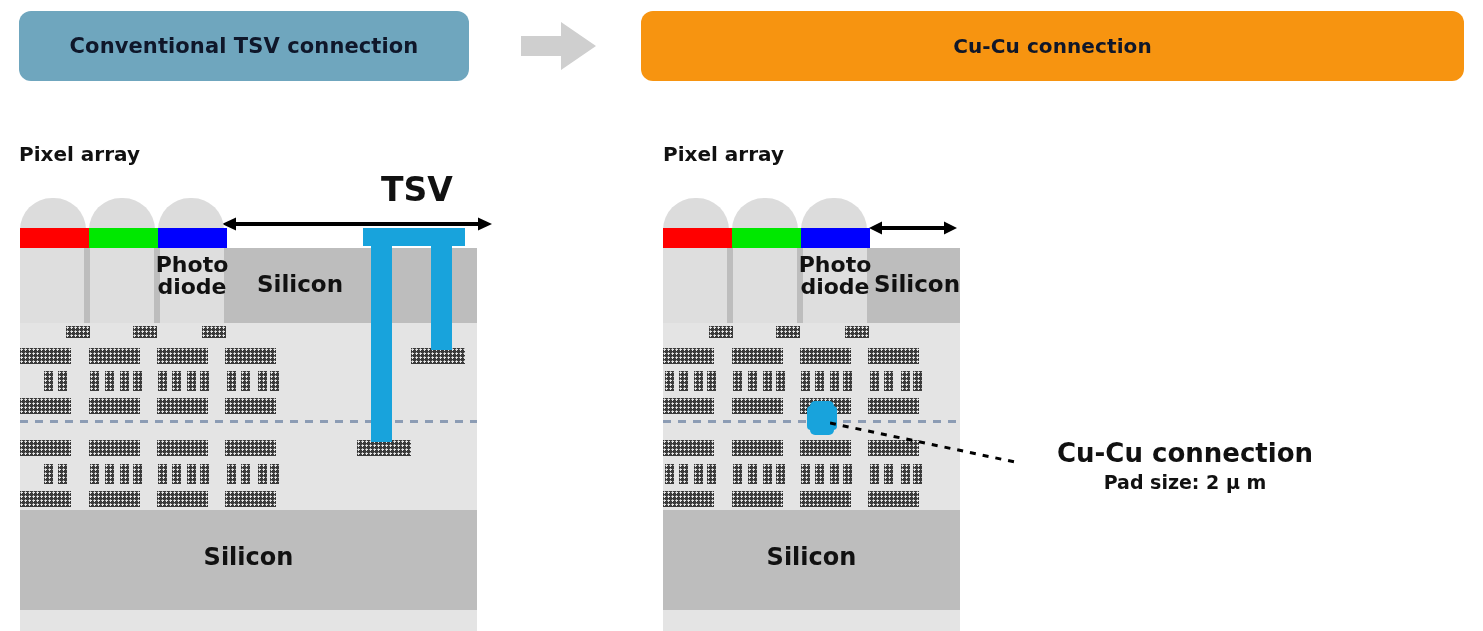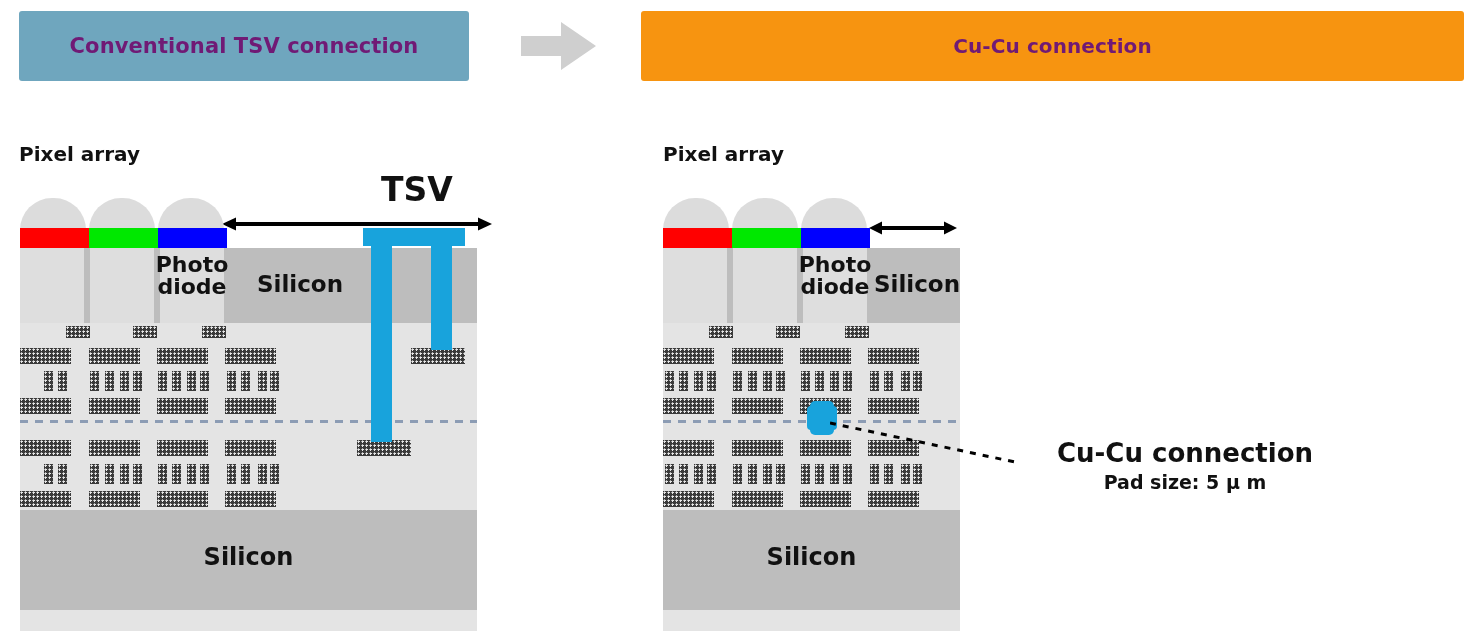--- a/index.html
+++ b/index.html
@@ -6,21 +6,21 @@
   body{
     width:1483px;height:631px;position:relative;overflow:hidden;
     font-family:"DejaVu Sans", sans-serif;
     -webkit-font-smoothing:antialiased;
   }
   .abs{position:absolute;}
 
   
   .banner{
     position:absolute;display:flex;align-items:center;justify-content:center;
-    border-radius:3px;color:#701a75;font-weight:bold;letter-spacing:.1px;
+    border-radius:12px;color:#0f172a;font-weight:bold;letter-spacing:.1px;
   }
   #banner-left{left:19px;top:11px;width:450px;height:70px;background:#6FA6BE;font-size:21px;}
   #banner-right{left:641px;top:11px;width:823px;height:70px;background:#F79410;font-size:20px;}
 
   #transition-arrow{left:521px;top:22px;width:75px;height:48px;}
 
   
   .diagram{position:absolute;}
   #diagram-left{left:0;top:130px;width:520px;height:500px;}
   #diagram-right{left:641px;top:130px;width:842px;height:500px;}
@@ -305,14 +305,14 @@
 </div>
 
 <div class="abs" style="left:830px;top:420px;width:190px;height:50px;">
   <svg width="190" height="50" viewBox="0 0 190 50">
     <line x1="0" y1="3" x2="185" y2="42" stroke="#000" stroke-width="3" stroke-dasharray="6 7" stroke-linecap="butt"></line>
   </svg>
 </div>
 
 <div id="cucu-callout">
   <div class="ttl">Cu-Cu connection</div>
-  <div class="sub">Pad size: 5 μ m</div>
+  <div class="sub">Pad size: 2 μ m</div>
 </div>
 
 </body></html>

